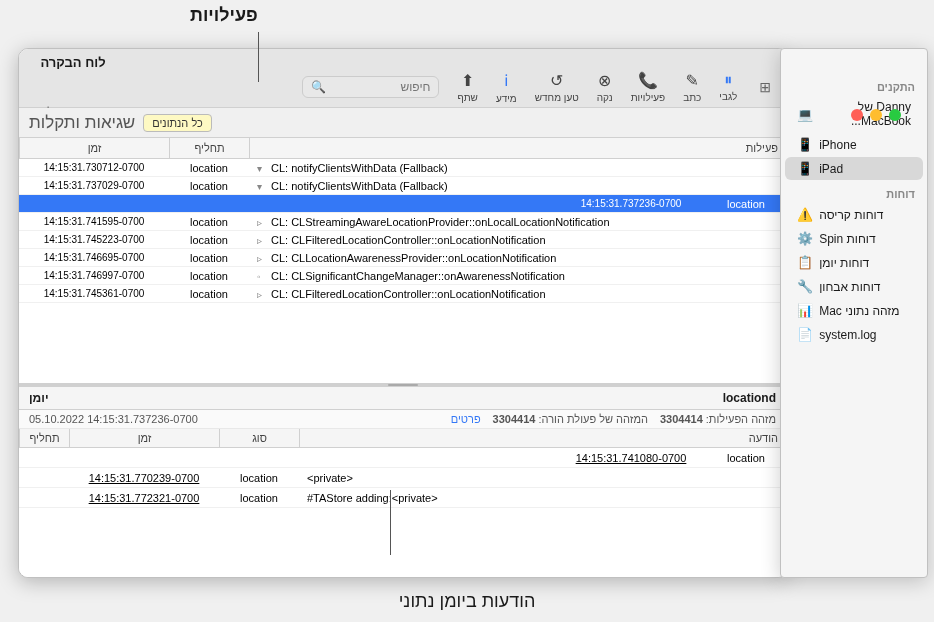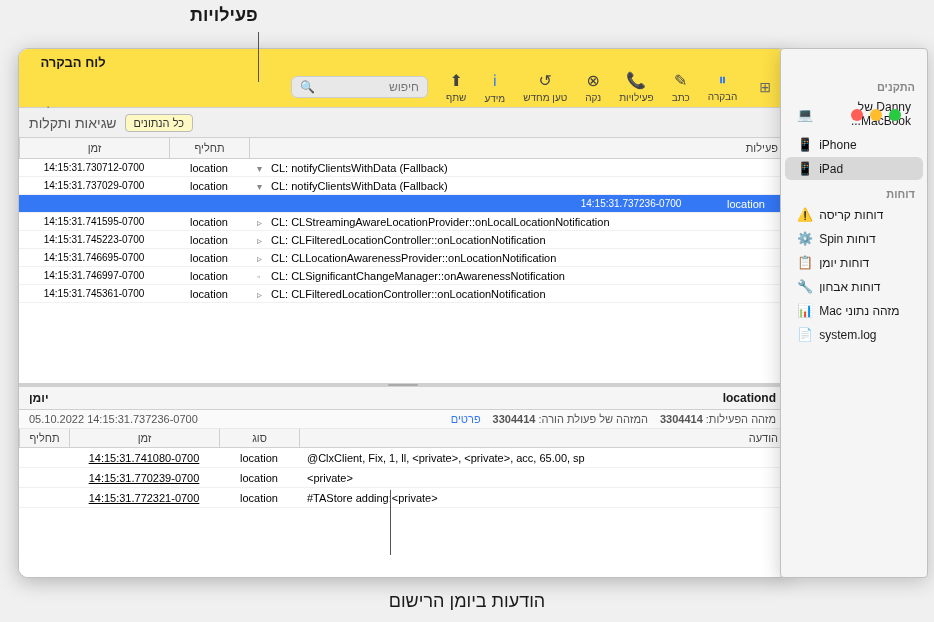--- a/index.html
+++ b/index.html
@@ -42,21 +42,21 @@
       box-shadow: 0 4px 20px rgba(0,0,0,0.25);
       overflow: hidden;
       border: 1px solid #c0c0c0;
       display: flex;
       flex-direction: column;
     }
 
     
     .toolbar {
       height: 59px;
-      background: #fde047;
+      background: #e5e5e5;
       border-bottom: 1px solid #d0d0d0;
       display: flex;
       flex-direction: column;
       flex-shrink: 0;
     }
     .toolbar-top {
       display: flex;
       align-items: center;
       justify-content: space-between;
       padding: 6px 12px 2px 12px;
@@ -142,21 +142,21 @@
       background: #fff;
       border: 1px solid #bbb;
       border-radius: 4px;
       padding: 2px 8px;
       cursor: pointer;
     }
     .filter-btn.active {
       background: #fef9c3;
     }
     .filter-label {
-      font-size: 14px;
+      font-size: 17px;
       color: #555;
       direction: rtl;
     }
 
     
     .content {
       display: flex;
       flex: 1;
       overflow: hidden;
     }
@@ -463,21 +463,21 @@
         <button class="toolbar-btn">
           <span class="toolbar-btn-icon" style="color:#3478f6;">📞</span>
           <span class="toolbar-btn-label">פעילויות</span>
         </button>
         <button class="toolbar-btn">
           <span class="toolbar-btn-icon">✎</span>
           <span class="toolbar-btn-label">כתב</span>
         </button>
         <button class="toolbar-btn">
           <span class="toolbar-btn-icon" style="color:#3478f6;">⏸</span>
-          <span class="toolbar-btn-label">הבקרה</span>
+          <span class="toolbar-btn-label">לגבי</span>
         </button>
         <span class="grid-toggle">⊞</span>
       </div>
     </div>
   </div>
 
   <div class="filter-bar">
     <button class="filter-btn active">כל הנתונים</button>
     <span class="filter-label">שגיאות ותקלות</span>
   </div>
@@ -571,21 +571,20 @@
           <span class="detail-meta-item">14:15:31.737236-0700 05.10.2022</span>
         </div>
         <div class="detail-table-header">
           <div class="dth dth-message">הודעה</div>
           <div class="dth dth-type">סוג</div>
           <div class="dth dth-time">זמן</div>
           <div class="dth dth-level">תחליף</div>
         </div>
         <div class="detail-rows">
           <div class="detail-row">
-            <div class="dcell dcell-message">@ClxClient, Fix, 1, ll, &lt;private&gt;, &lt;private&gt;, acc, 65.00, sp</div>
             <div class="dcell dcell-type">location</div>
             <div class="dcell dcell-time">14:15:31.741080-0700</div>
             <div class="dcell dcell-level"></div>
           </div>
           <div class="detail-row">
             <div class="dcell dcell-message">&lt;private&gt;</div>
             <div class="dcell dcell-type">location</div>
             <div class="dcell dcell-time">14:15:31.770239-0700</div>
             <div class="dcell dcell-level"></div>
           </div>
@@ -652,17 +651,17 @@
       <div class="sidebar-item">
         <span class="sidebar-item-label">system.log</span>
         <span class="sidebar-item-icon">📄</span>
       </div>
     </div>
   </div>
 </div>
 
 <div class="bottom-annotation">
   <div class="bottom-annotation-text">
-    <span>הודעות ביומן הרישום</span><br>
+    <span>הודעות ביומן נתוני</span><br>
   </div>
 </div>
 
 <div class="vert-line-bottom" style="left: 390px; top: 490px; height: 65px;"></div>
 
 </body></html>

